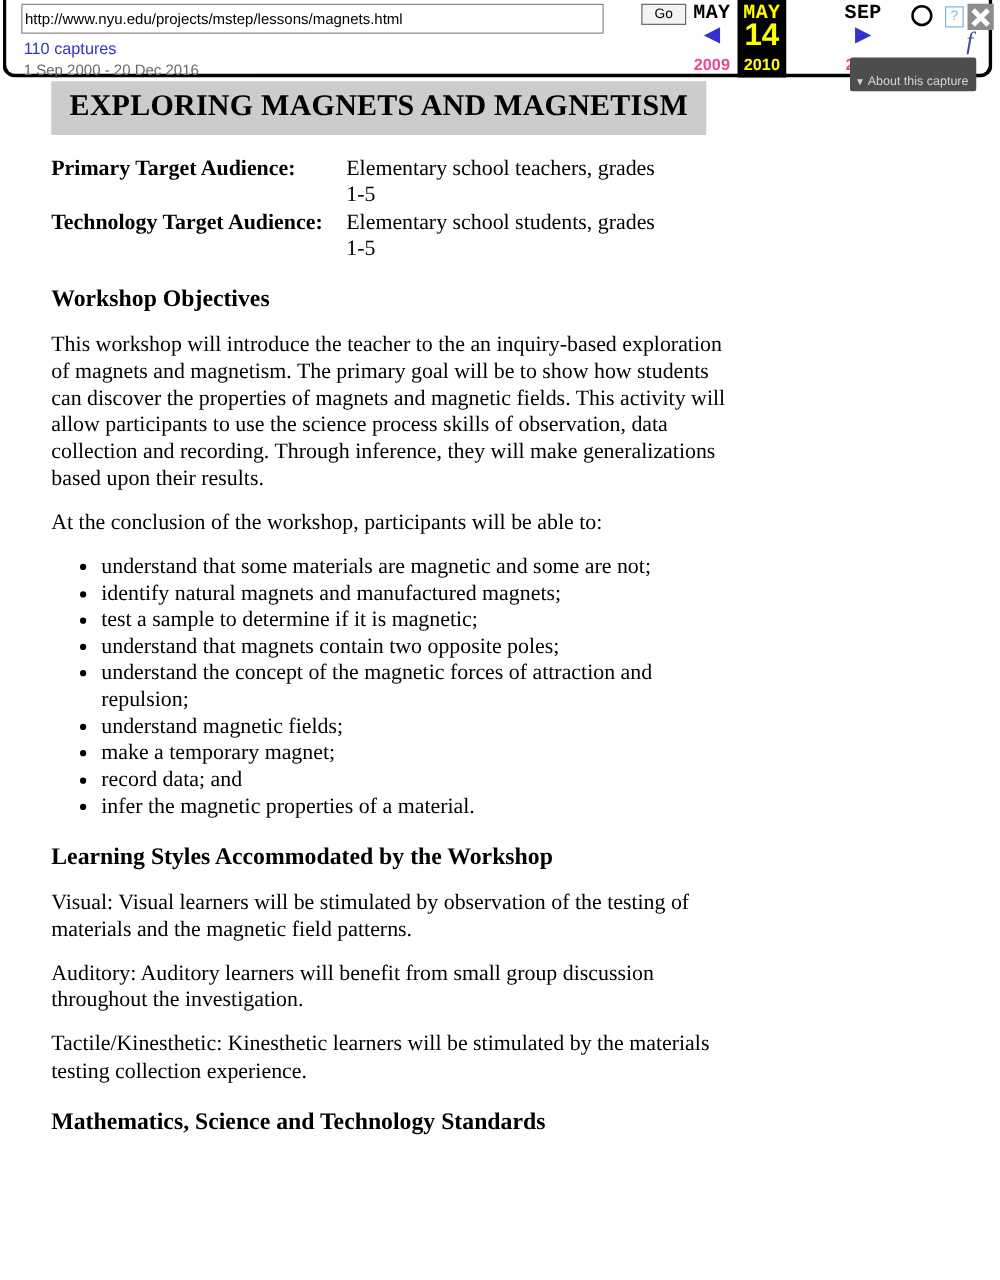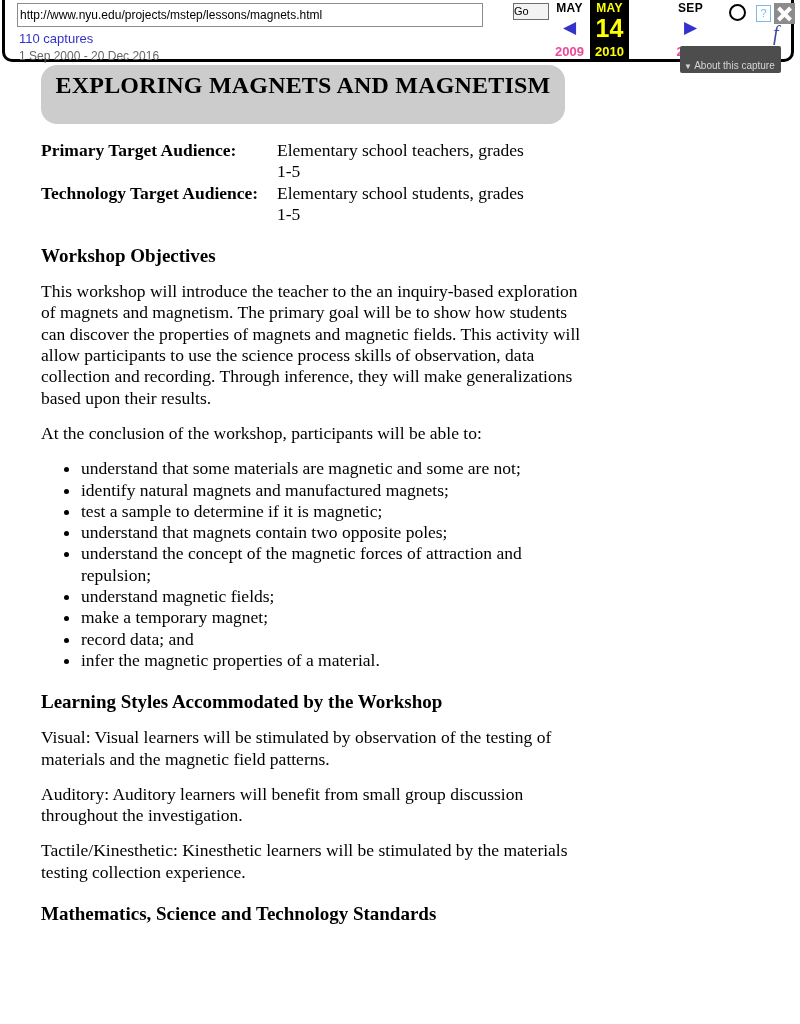--- a/index.html
+++ b/index.html
@@ -67,21 +67,21 @@
     position: absolute;
     left: 496px;
     top: 0px;
     width: 36px;
     height: 17px;
     border: 1px solid #6e6e6e;
     background: #f3f3f3;
     font-family: "Liberation Sans", "DejaVu Sans", sans-serif;
     font-size: 11px;
     line-height: 15px;
-    text-align: left;
+    text-align: center;
     color: #000;
     box-sizing: border-box;
     cursor: pointer;
     padding: 0;
   }
 
   .wm-captures {
     position: absolute;
     left: 14px;
     top: 31px;
@@ -119,22 +119,22 @@
   }
   .wm-col-prev  { left: 0px;  }
   .wm-col-curr  { left: 40px; background: #000000; }
   .wm-col-next  { left: 80px; margin-left: 41px; }
 
   .wm-mon {
     position: absolute;
     top: 1px;
     left: 0;
     right: 0;
-    font-family: Liberation Sans, sans-serif;
-    font-size: 12px;
+    font-family: Liberation Mono, monospace;
+    font-size: 16px;
     font-weight: bold;
     letter-spacing: 0.3px;
     color: #000000;
   }
   .wm-col-curr .wm-mon { color: #ffff00; }
 
   .wm-mid {
     position: absolute;
     top: 14px;
     left: 0;
@@ -259,23 +259,22 @@
     left: 0;
     top: 65px;
     width: 800px;
   }
   .banner {
     position: relative;
     margin-left: 41px;
     width: 524px;
     background: #cccccc;
     text-align: center;
-    padding: 6px 0 24px 0;
-    box-sizing: border-box;
-    border-radius: 16px;
+    padding: 6px 0 8px 0;
+    box-sizing: border-box;
   }
   .banner h1 {
     margin: 0;
     font-family: "Liberation Serif", "DejaVu Serif", serif;
     font-size: 24px;
     font-weight: bold;
     line-height: 29px;
     letter-spacing: 0.2px;
     color: #000000;
   }

